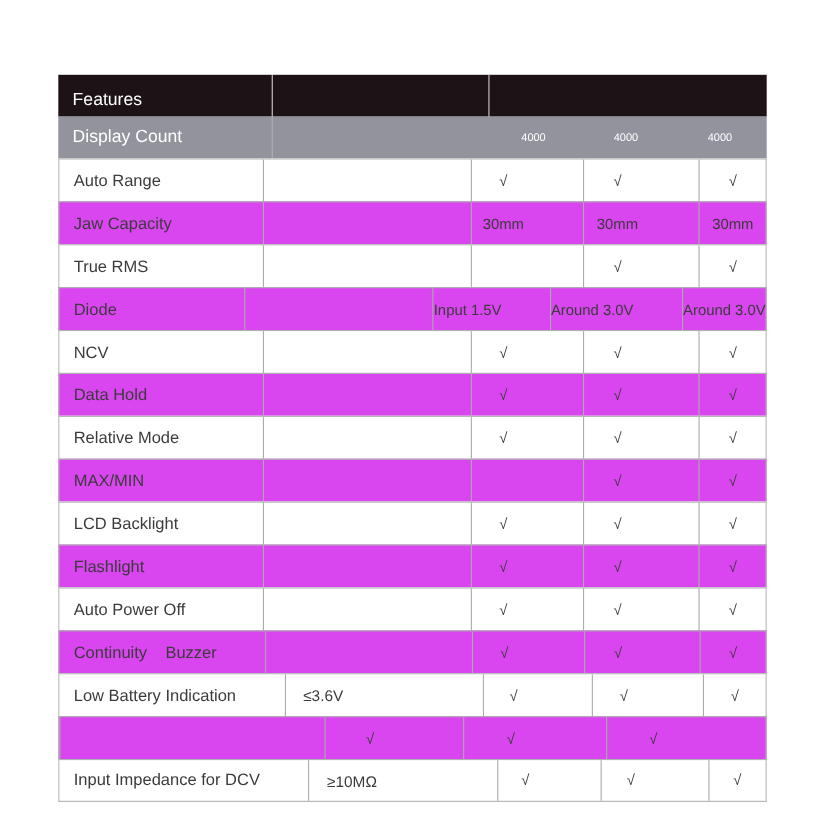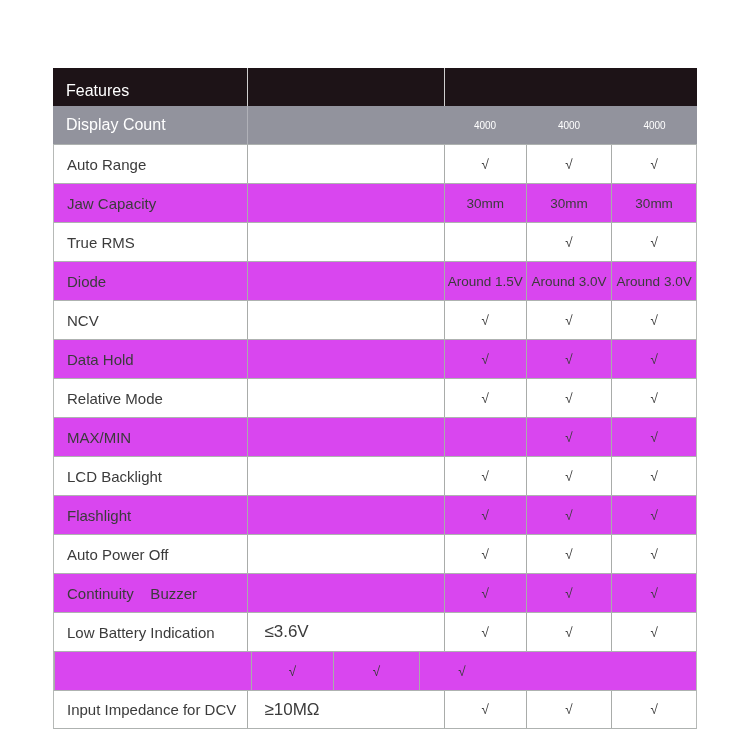--- a/index.html
+++ b/index.html
@@ -53,28 +53,29 @@
   .count-row .c2 { border-left: 1px solid rgba(255,255,255,0.28); }
 
   
   .data-row {
     height: 39px;
     background: #ffffff;
     color: #3b3b3b;
     border-top: 1px solid #aeb2b0;
     border-left: 1px solid #b6b9b7;
     border-right: 1px solid #b6b9b7;
+    gap: 44px;
   }
   .data-row.alt { background: #d946ef; }
   .data-row:last-child { border-bottom: 1px solid #aeb2b0; }
   .data-row .c2, .data-row .c3, .data-row .c4, .data-row .c5 {
     border-left: 1px solid #a9acaa;
   }
   .data-row .c1 { font-size: 15px; }
-  .data-row .c2 { font-size: 17px; text-align: right; }
+  .data-row .c2 { font-size: 14px; text-align: right; }
   .data-row .val { font-size: 13.5px; }
 </style>
 </head>
 <body>
 
 <div class="stage">
   <div class="comparison-table">
 
     <div class="row header-row">
       <div class="cell c1">Features</div>
@@ -107,21 +108,21 @@
     <div class="row data-row">
       <div class="cell c1">True RMS</div>
       <div class="cell c2"></div>
       <div class="cell c3 val"></div>
       <div class="cell c4 val">√</div>
       <div class="cell c5 val">√</div>
     </div>
     <div class="row data-row alt">
       <div class="cell c1">Diode</div>
       <div class="cell c2"></div>
-      <div class="cell c3 val">Around 1.5V</div>
+      <div class="cell c3 val">Input 1.5V</div>
       <div class="cell c4 val">Around 3.0V</div>
       <div class="cell c5 val">Around 3.0V</div>
     </div>
     <div class="row data-row">
       <div class="cell c1">NCV</div>
       <div class="cell c2"></div>
       <div class="cell c3 val">√</div>
       <div class="cell c4 val">√</div>
       <div class="cell c5 val">√</div>
     </div>

